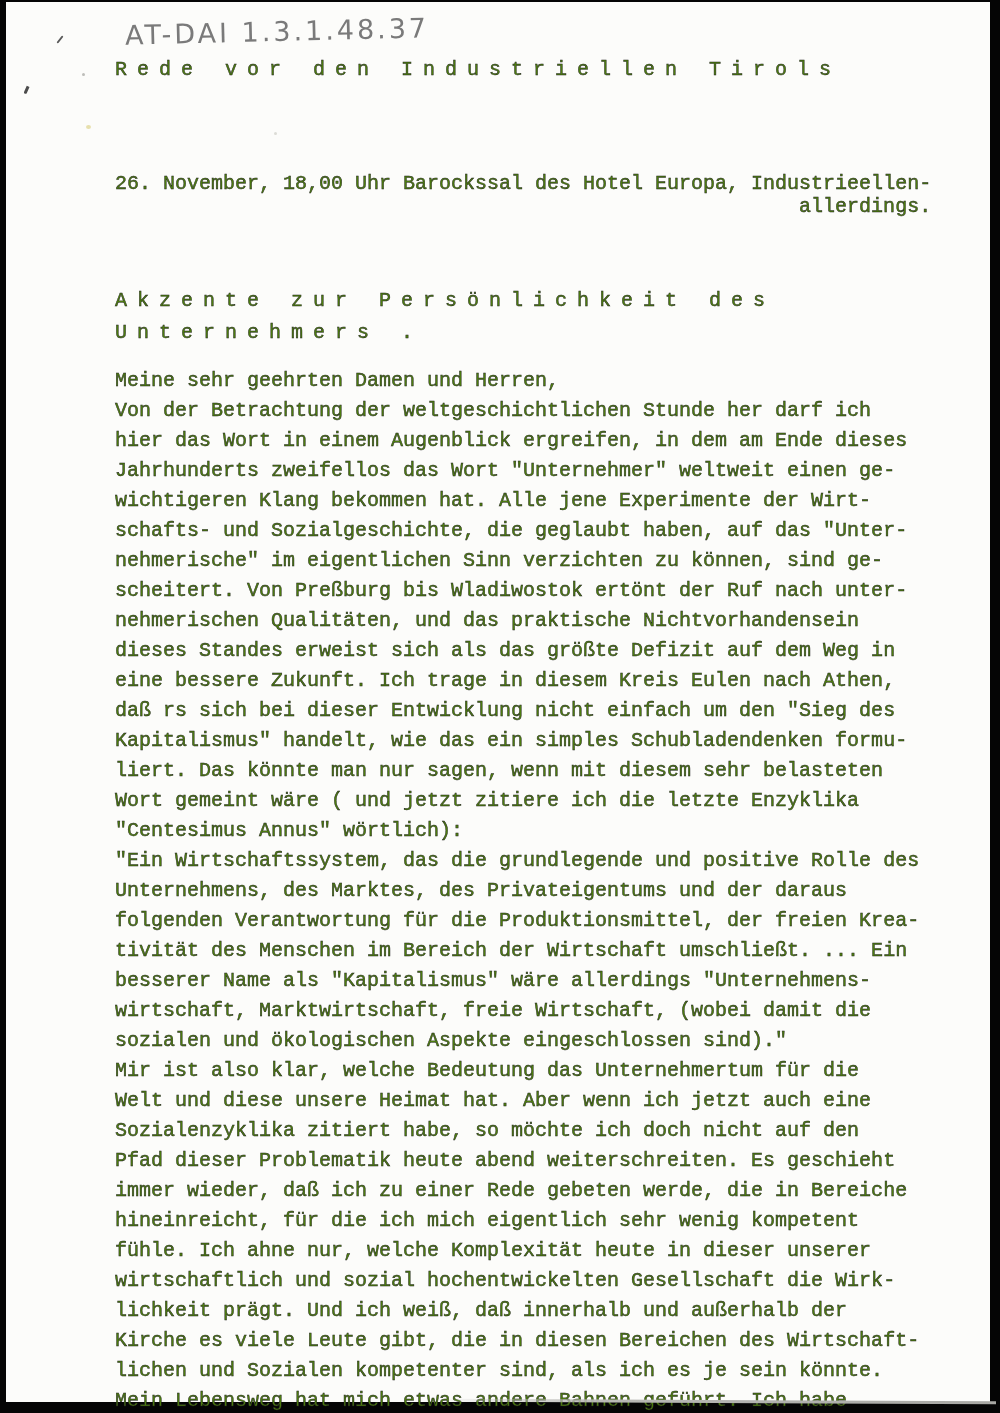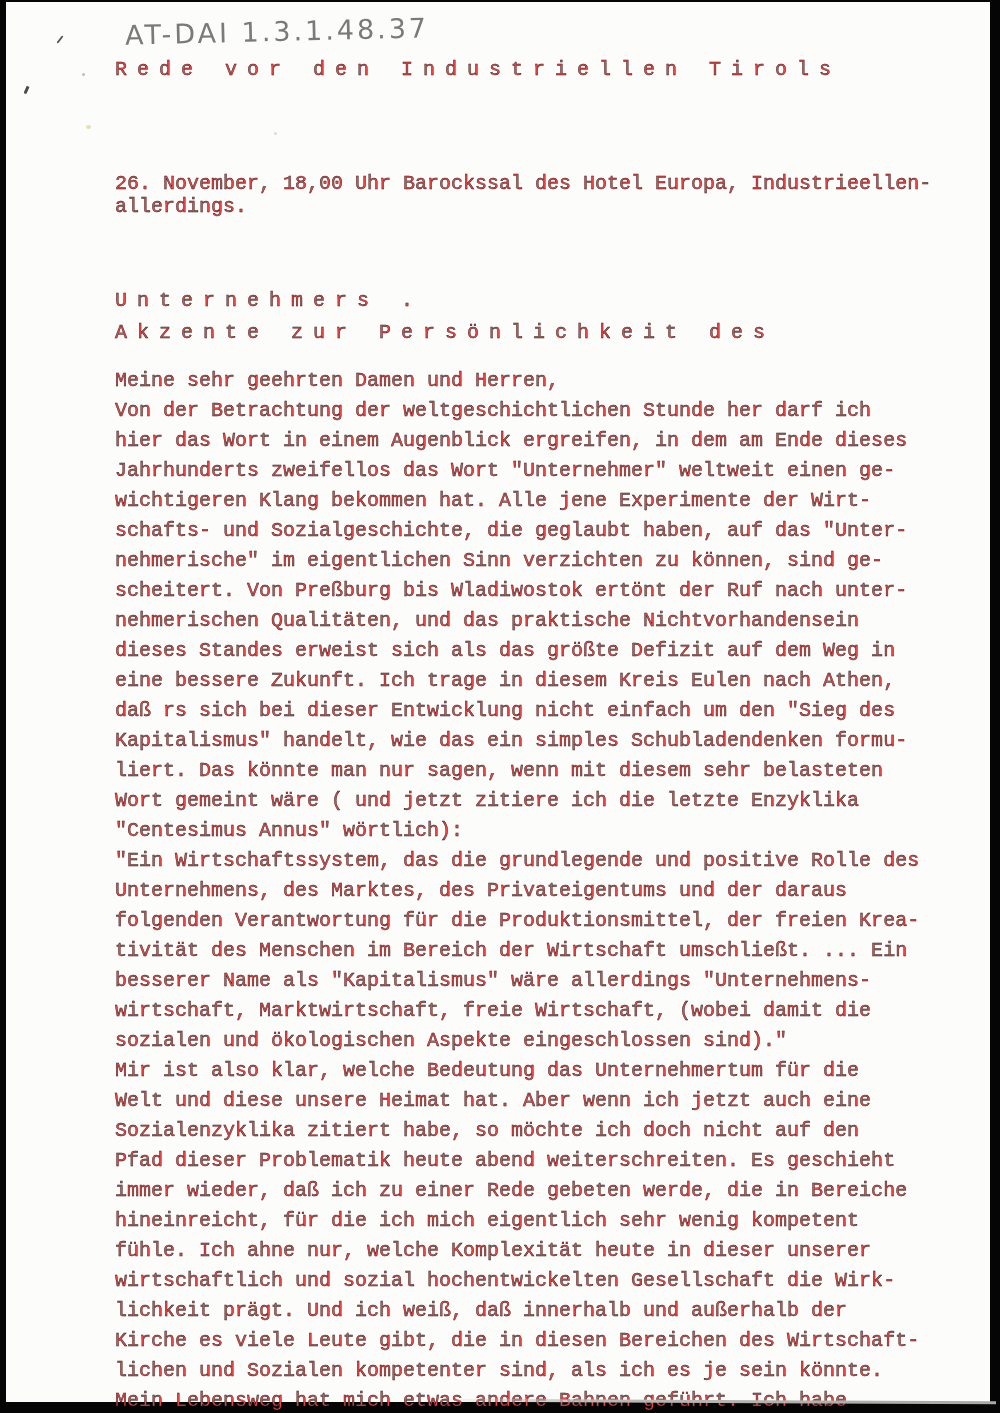--- a/index.html
+++ b/index.html
@@ -12,37 +12,37 @@
     position:relative;width:1000px;height:1413px;
     background:#050505;overflow:hidden;
   }
   .paper{
     position:absolute;left:6px;top:2px;width:984px;height:1400px;
     background:#fcfcfa;
   }
   
   .tw{
     position:absolute;
-    color:#ef4444;
+    color:#4d7c0f;
     font-size:20px;
     white-space:pre;
     -webkit-text-stroke:0.45px #1f1f1f;
     line-height:30px;
   }
   .annotation{
     position:absolute;left:119px;top:14px;
     font-family:"DejaVu Sans","Liberation Sans",sans-serif;
     font-size:27px;color:#7a7a7a;letter-spacing:3px;
     transform:rotate(-1.4deg);white-space:pre;
   }
   .title{
     left:109px;top:53px;letter-spacing:10px;
   }
   .event{
-    left:109px;top:101px;line-height:23px;
+    left:109px;top:101px;line-height:23px;text-align:right;
   }
   .heading{
     left:109px;top:187px;line-height:32px;letter-spacing:10px;
   }
   .bodytext{
     left:109px;top:274px;line-height:30px;
   }
   .line{white-space:pre;}
   
   .speck{position:absolute;border-radius:50%;}
@@ -72,21 +72,21 @@
     <div class="annotation">AT-DAI 1.3.1.48.37</div>
 
     <div class="tw title">Rede vor den Industriellen Tirols</div>
 
     <div class="tw event">
       
     <div class="line">26. November, 18,00 Uhr Barockssal des Hotel Europa, Industrieellen-</div><div class="line">allerdings.</div></div>
 
     <div class="tw heading">
       
-    <div class="line">Unternehmers .</div><div class="line">Akzente zur Persönlichkeit des</div></div>
+    <div class="line">Akzente zur Persönlichkeit des</div><div class="line">Unternehmers .</div></div>
 
     <div class="tw bodytext">
       
     <div class="line">Meine sehr geehrten Damen und Herren,</div><div class="line">Von der Betrachtung der weltgeschichtlichen Stunde her darf ich</div><div class="line">hier das Wort in einem Augenblick ergreifen, in dem am Ende dieses</div><div class="line">Jahrhunderts zweifellos das Wort "Unternehmer" weltweit einen ge-</div><div class="line">wichtigeren Klang bekommen hat. Alle jene Experimente der Wirt-</div><div class="line">schafts- und Sozialgeschichte, die geglaubt haben, auf das "Unter-</div><div class="line">nehmerische" im eigentlichen Sinn verzichten zu können, sind ge-</div><div class="line">scheitert. Von Preßburg bis Wladiwostok ertönt der Ruf nach unter-</div><div class="line">nehmerischen Qualitäten, und das praktische Nichtvorhandensein</div><div class="line">dieses Standes erweist sich als das größte Defizit auf dem Weg in</div><div class="line">eine bessere Zukunft. Ich trage in diesem Kreis Eulen nach Athen,</div><div class="line">daß rs sich bei dieser Entwicklung nicht einfach um den "Sieg des</div><div class="line">Kapitalismus" handelt, wie das ein simples Schubladendenken formu-</div><div class="line">liert. Das könnte man nur sagen, wenn mit diesem sehr belasteten</div><div class="line">Wort gemeint wäre ( und jetzt zitiere ich die letzte Enzyklika</div><div class="line">"Centesimus Annus" wörtlich):</div><div class="line">"Ein Wirtschaftssystem, das die grundlegende und positive Rolle des</div><div class="line">Unternehmens, des Marktes, des Privateigentums und der daraus</div><div class="line">folgenden Verantwortung für die Produktionsmittel, der freien Krea-</div><div class="line">tivität des Menschen im Bereich der Wirtschaft umschließt. ... Ein</div><div class="line">besserer Name als "Kapitalismus" wäre allerdings "Unternehmens-</div><div class="line">wirtschaft, Marktwirtschaft, freie Wirtschaft, (wobei damit die</div><div class="line">sozialen und ökologischen Aspekte eingeschlossen sind)."</div><div class="line">Mir ist also klar, welche Bedeutung das Unternehmertum für die</div><div class="line">Welt und diese unsere Heimat hat. Aber wenn ich jetzt auch eine</div><div class="line">Sozialenzyklika zitiert habe, so möchte ich doch nicht auf den</div><div class="line">Pfad dieser Problematik heute abend weiterschreiten. Es geschieht</div><div class="line">immer wieder, daß ich zu einer Rede gebeten werde, die in Bereiche</div><div class="line">hineinreicht, für die ich mich eigentlich sehr wenig kompetent</div><div class="line">fühle. Ich ahne nur, welche Komplexität heute in dieser unserer</div><div class="line">wirtschaftlich und sozial hochentwickelten Gesellschaft die Wirk-</div><div class="line">lichkeit prägt. Und ich weiß, daß innerhalb und außerhalb der</div><div class="line">Kirche es viele Leute gibt, die in diesen Bereichen des Wirtschaft-</div><div class="line">lichen und Sozialen kompetenter sind, als ich es je sein könnte.</div><div class="line">Mein Lebensweg hat mich etwas andere Bahnen geführt. Ich habe</div></div>
 
     <div class="speck-tick"></div>
     <div class="speck-comma"></div>
     <div class="speck speck-dot1"></div>
     <div class="speck speck-yellow"></div>
     <div class="speck speck-dot2"></div>

